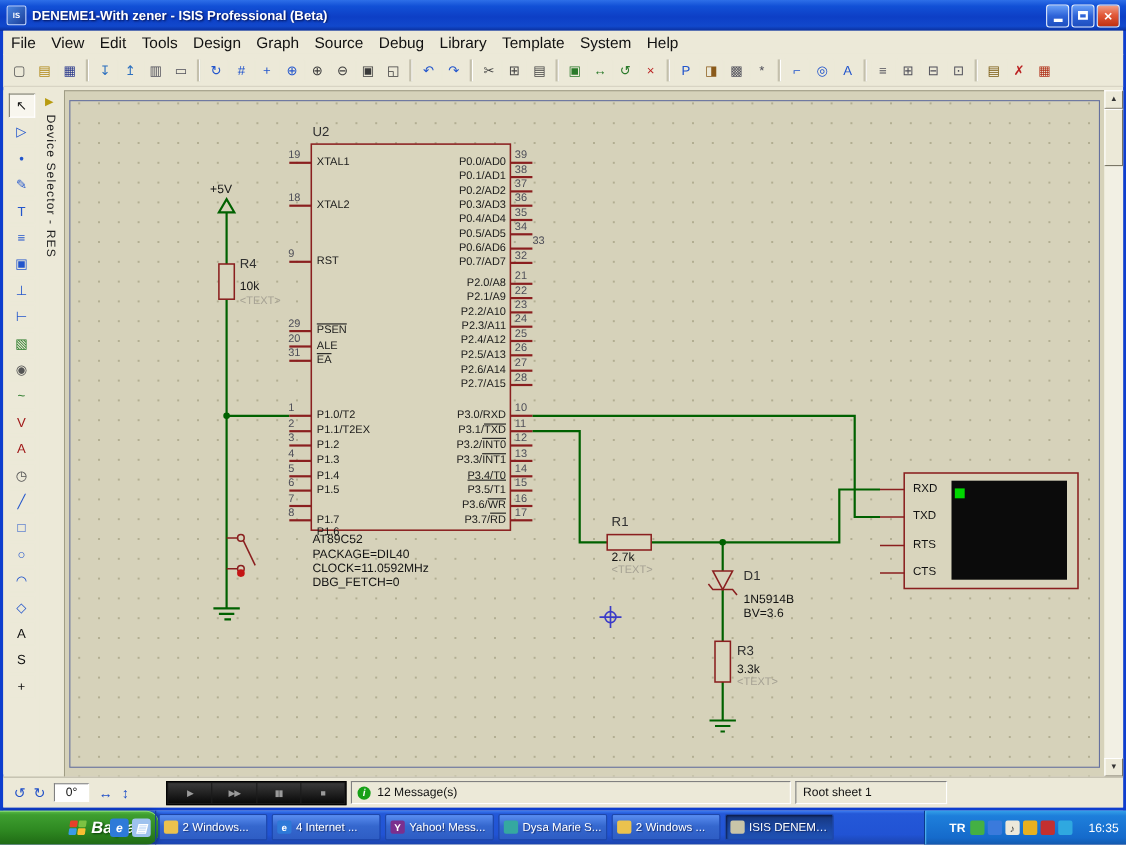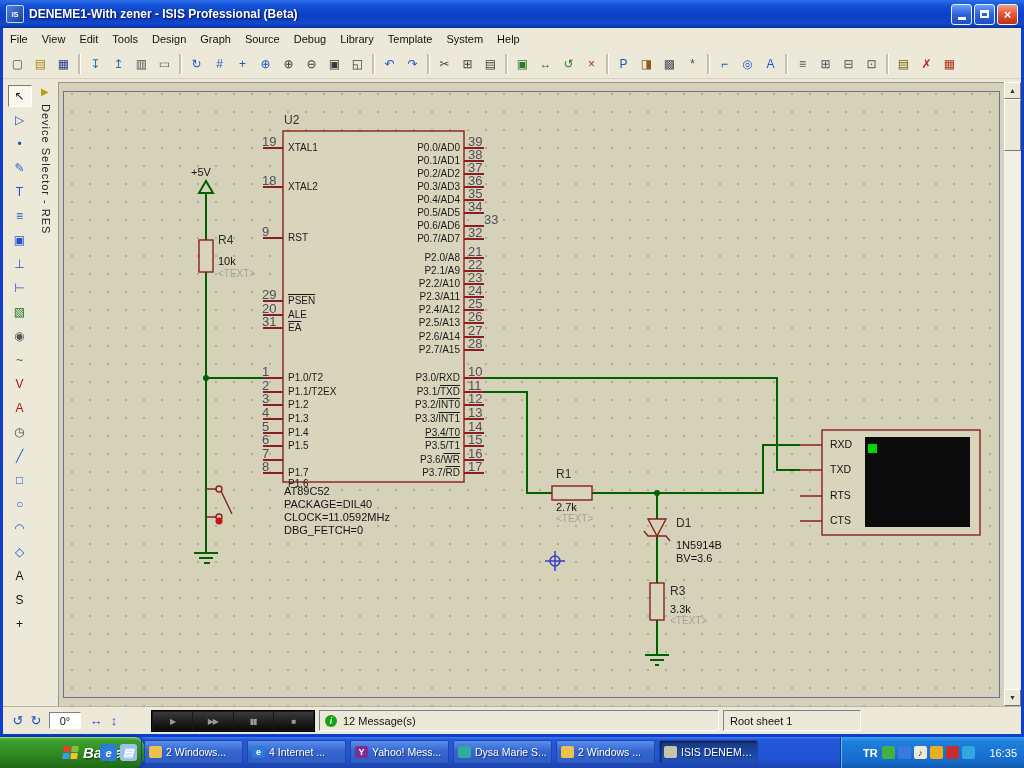--- a/index.html
+++ b/index.html
@@ -26,21 +26,21 @@
   .winbtns{display:flex;gap:2px;}
   .wbtn{width:21px;height:21px;border-radius:3px;border:1px solid #E8F0FC;box-sizing:border-box;
     display:flex;align-items:center;justify-content:center;color:#fff;font-size:13px;font-weight:bold;}
   .wbtn.min,.wbtn.max{background:linear-gradient(180deg,#68A0F8,#2E63D8 50%,#1E4FC0);}
   .wbtn.close{background:linear-gradient(180deg,#F0A088,#E25A3A 45%,#C03010);}
   .glyph-min{width:8px;height:3px;background:#fff;margin-top:9px;}
   .glyph-max{width:9px;height:8px;border:2px solid #fff;border-top-width:3px;box-sizing:border-box;}
   
   .menubar{position:absolute;left:3px;top:28px;width:1018px;height:21px;background:#ECE9D8;
     display:flex;align-items:center;z-index:10;border-bottom:1px solid #E2DECC;}
-  .menu-item{font-size:11px;color:#111;padding:2px 7px;}
+  .menu-item{font-size:14px;color:#111;padding:2px 7px;}
   
   .toolbar{position:absolute;left:3px;top:49px;width:1018px;height:30px;background:#ECE9D8;
     display:flex;align-items:center;padding-left:3px;box-sizing:border-box;z-index:10;
     border-bottom:1px solid #D6D2C2;}
   .tb-btn{width:23px;height:22px;display:inline-flex;align-items:center;justify-content:center;
     border:1px solid #ECE9D8;border-radius:2px;box-sizing:border-box;}
   .tb-glyph{font-size:12px;line-height:1;}
   .tb-sep{width:2px;height:20px;background:#C4C0AC;border-right:1px solid #FFFFFF;margin:0 3px;}
   
   .left-toolbar{position:absolute;left:3px;top:82px;width:33px;height:622px;background:#ECE9D8;
@@ -62,21 +62,21 @@
   .sheet-border{position:absolute;left:63px;top:91px;width:935px;height:605px;
     border:1px solid #66719E;z-index:2;pointer-events:none;}
   .schematic-layer{position:absolute;left:0;top:0;width:1024px;height:768px;z-index:3;pointer-events:none;}
   .schematic-layer [data-interactable="true"]{pointer-events:auto;}
   .schematic-svg{position:absolute;left:0;top:0;}
   .slabel{position:absolute;font-size:11px;color:#141414;line-height:12px;white-space:pre;}
   .slabel.ref{font-size:12px;color:#303030;}
   .slabel.gray{color:#A6A294;font-size:10px;}
   .tlabel{position:absolute;font-size:10.5px;color:#111;line-height:11px;}
   .pin-stub{position:absolute;height:2px;background:var(--comp-red);}
-  .pin-num{position:absolute;font-size:13px;color:#4E4E58;line-height:11px;white-space:nowrap;}
+  .pin-num{position:absolute;font-size:10px;color:#4E4E58;line-height:11px;white-space:nowrap;}
   .pin-name{position:absolute;font-size:10px;color:#1A1A1A;line-height:12px;white-space:nowrap;}
   .pin-name-r{text-align:right;}
   .ov{text-decoration:overline;}
   
   .vscroll{position:absolute;left:1004px;top:82px;width:17px;height:624px;background:#F2F0E4;z-index:10;}
   .scroll-btn{position:absolute;left:0;width:17px;height:17px;background:#ECE9D8;
     border:1px solid;border-color:#FFFFFF #7A7666 #7A7666 #FFFFFF;box-sizing:border-box;
     font-size:7px;color:#333;display:flex;align-items:center;justify-content:center;}
   .scroll-btn.up{top:0;}
   .scroll-btn.down{bottom:0;}

